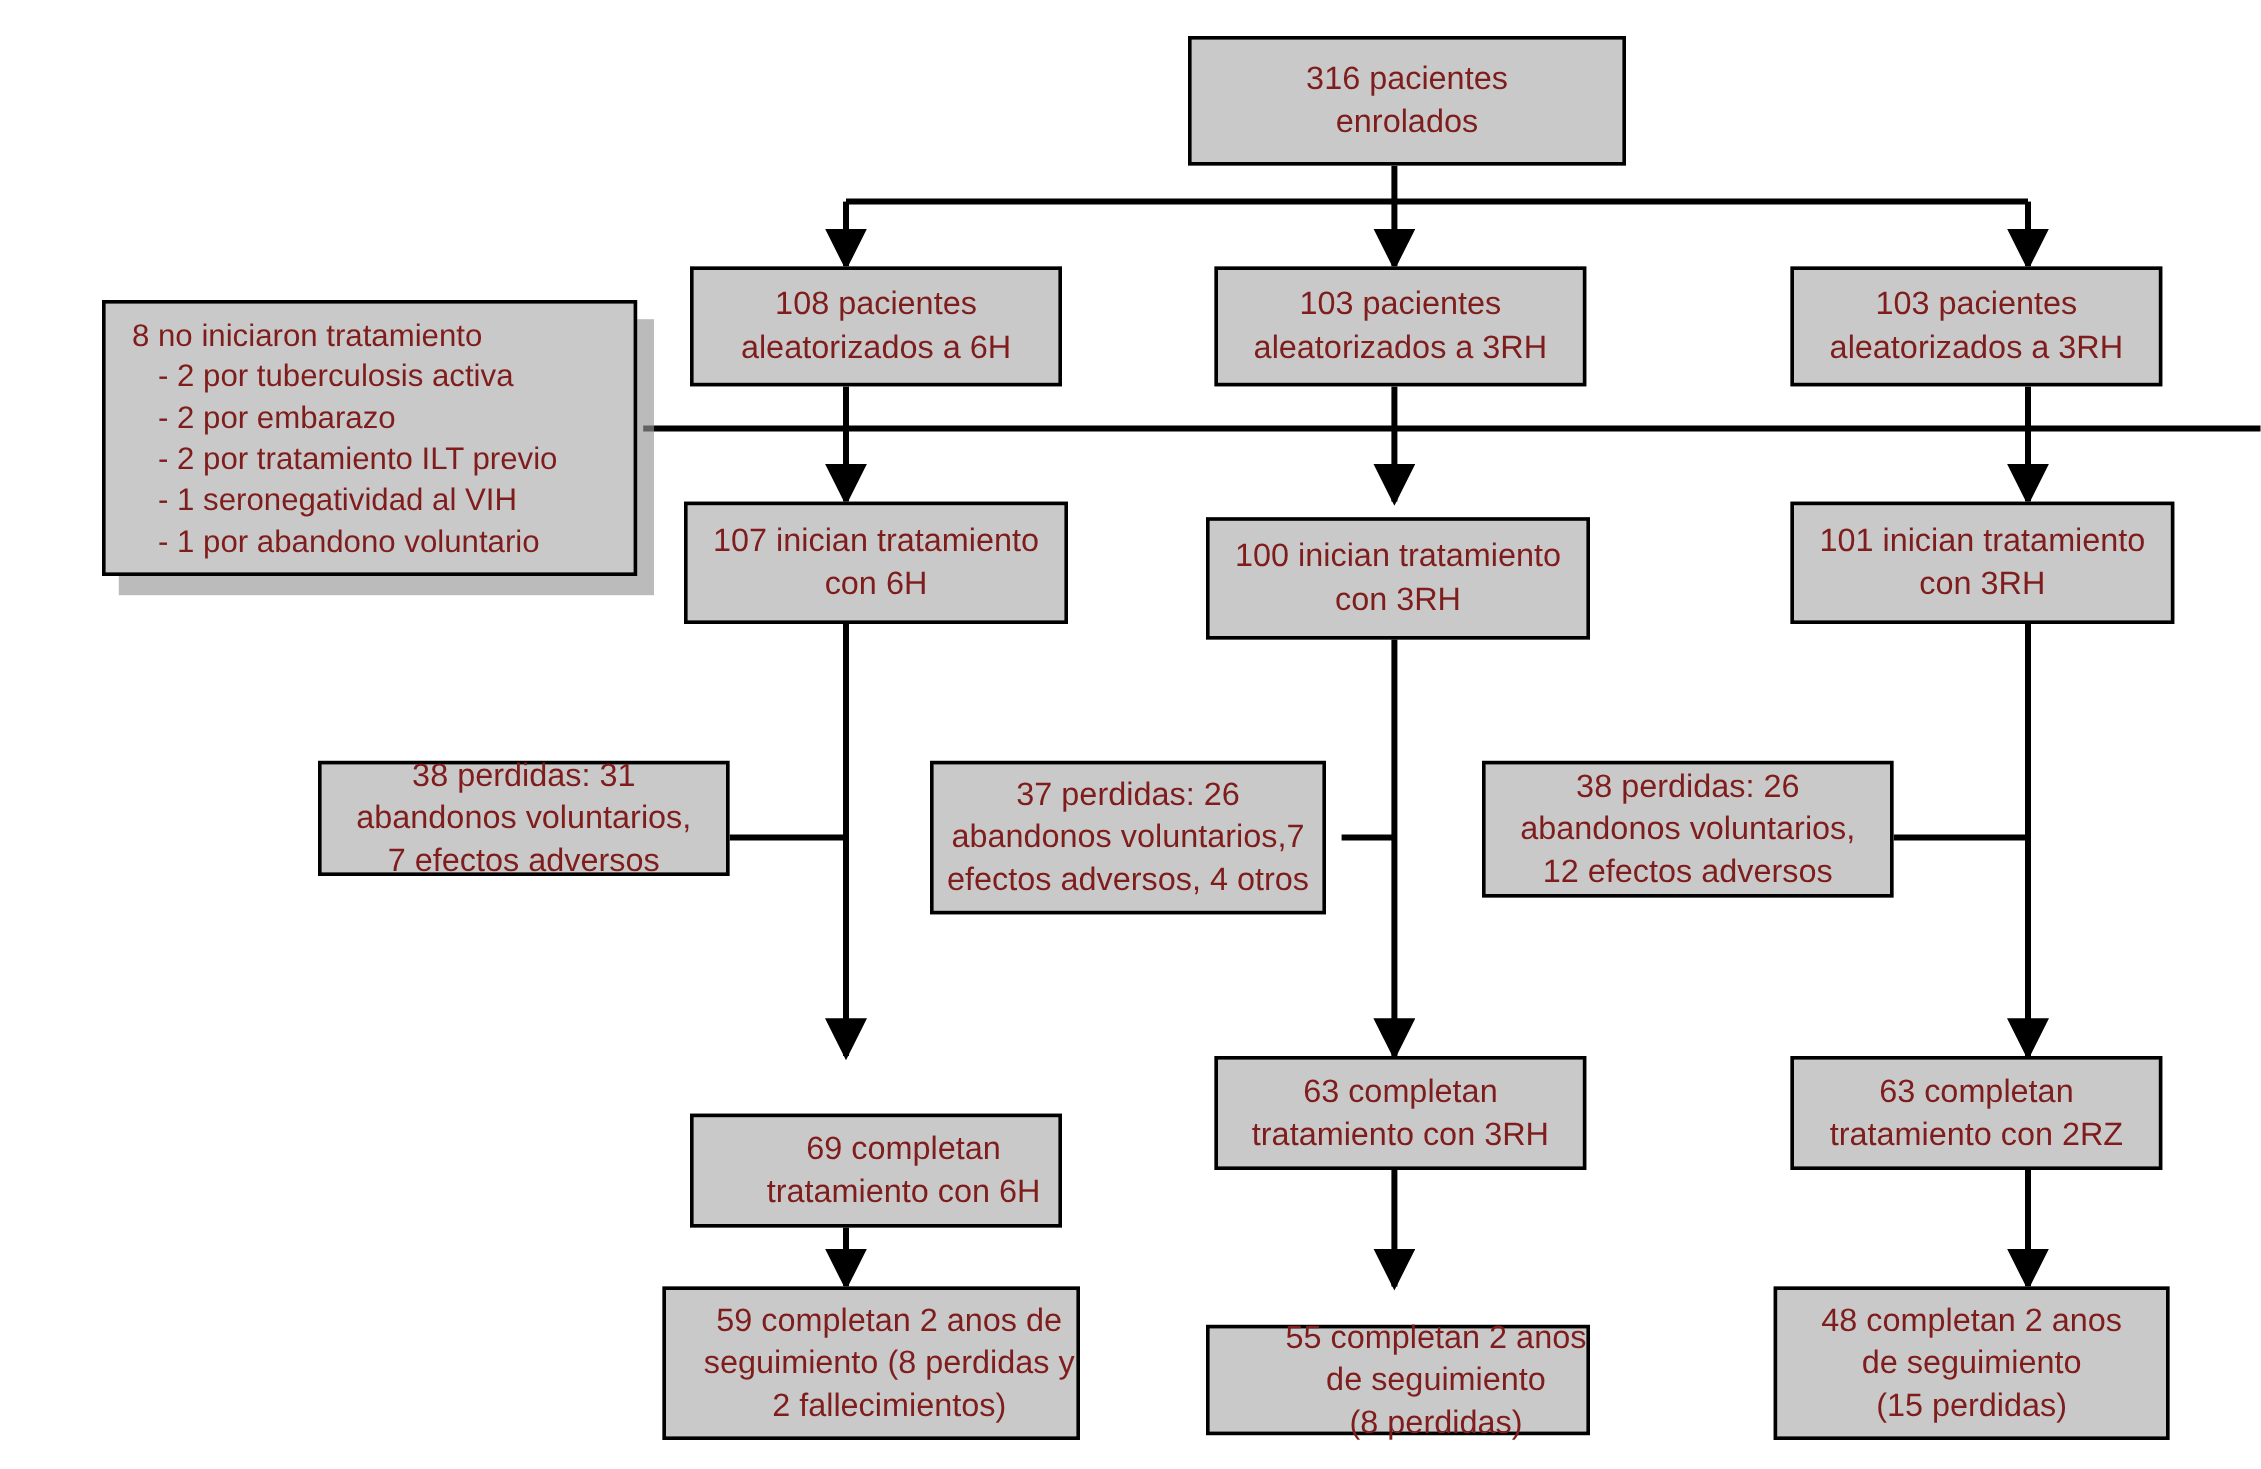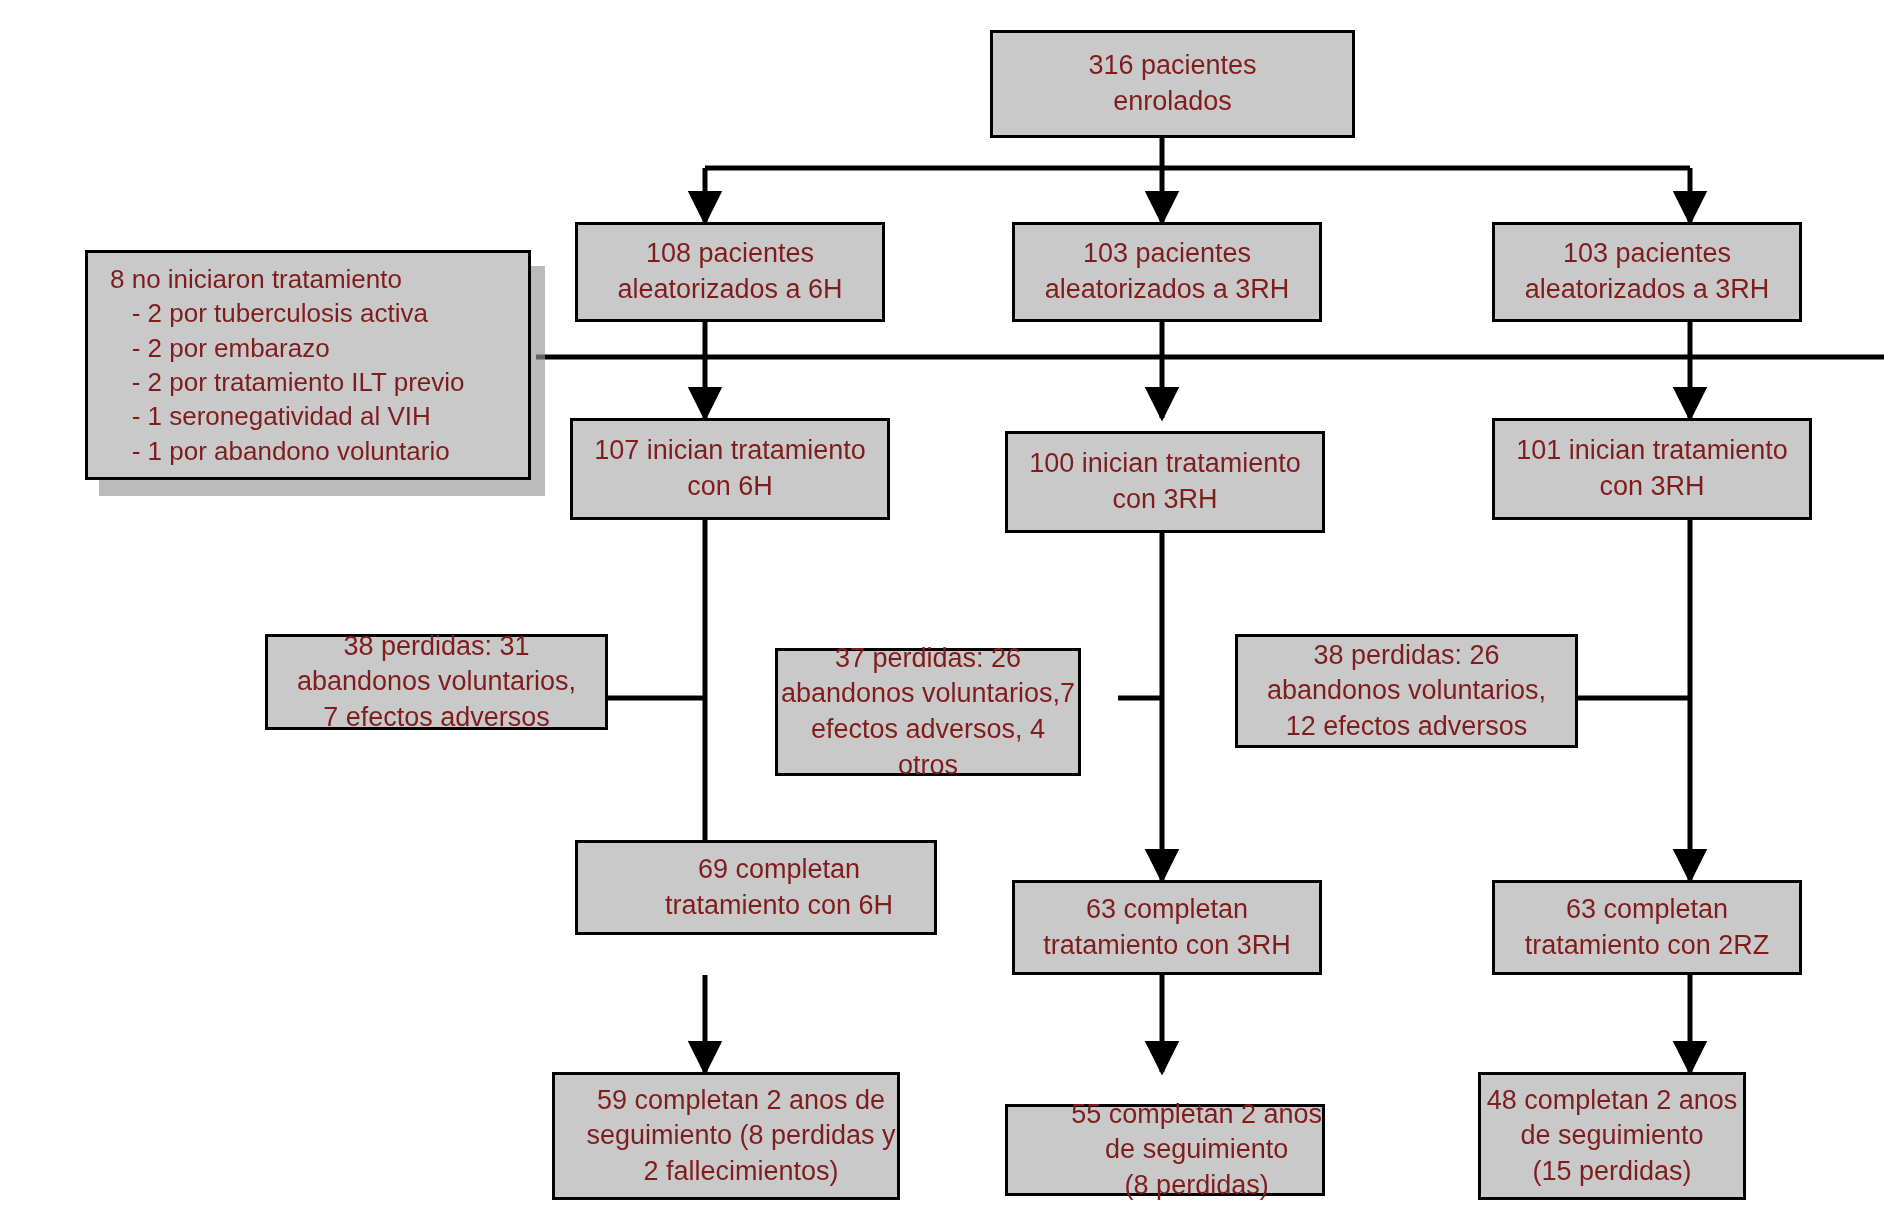--- a/index.html
+++ b/index.html
@@ -125,32 +125,32 @@
   <div class="node" style="left:1492px; top:418px; width:320px; height:102px;">
     <span>101 inician tratamiento
 con 3RH</span>
   </div>
 
   <div class="node" style="left:265px; top:634px; width:343px; height:96px;">
     <span>38 perdidas: 31
 abandonos voluntarios,
 7 efectos adversos</span>
   </div>
-  <div class="node" style="left:775px; top:634px; width:306px; height:128px;margin-top:14px;">
+  <div class="node" style="left:775px; top:634px; width:330px; height:128px;">
     <span>37 perdidas: 26
 abandonos voluntarios,7
 efectos adversos, 4 otros</span>
   </div>
   <div class="node" style="left:1235px; top:634px; width:343px; height:114px;">
     <span>38 perdidas: 26
 abandonos voluntarios,
 12 efectos adversos</span>
   </div>
 
-  <div class="node" style="left:575px; top:840px; width:362px; height:95px;padding-left:46px;">
+  <div class="node" style="left:575px; top:928px; width:310px; height:95px;padding-left:46px;">
     <span>69 completan
 tratamiento con 6H</span>
   </div>
   <div class="node" style="left:1012px; top:880px; width:310px; height:95px;">
     <span>63 completan
 tratamiento con 3RH</span>
   </div>
   <div class="node" style="left:1492px; top:880px; width:310px; height:95px;">
     <span>63 completan
 tratamiento con 2RZ</span>
@@ -159,19 +159,19 @@
   <div class="node" style="left:552px; top:1072px; width:348px; height:128px;padding-left:30px;">
     <span>59 completan 2 anos de
 seguimiento (8 perdidas y
 2 fallecimientos)</span>
   </div>
   <div class="node" style="left:1005px; top:1104px; width:320px; height:92px;justify-content:flex-end;">
     <span>55 completan 2 anos
 de seguimiento
 (8 perdidas)</span>
   </div>
-  <div class="node" style="left:1478px; top:1072px; width:268px; height:128px;">
+  <div class="node" style="left:1478px; top:1072px; width:330px; height:128px;">
     <span>48 completan 2 anos
 de seguimiento
 (15 perdidas)</span>
   </div>
 
 </div>
 
 </body></html>

